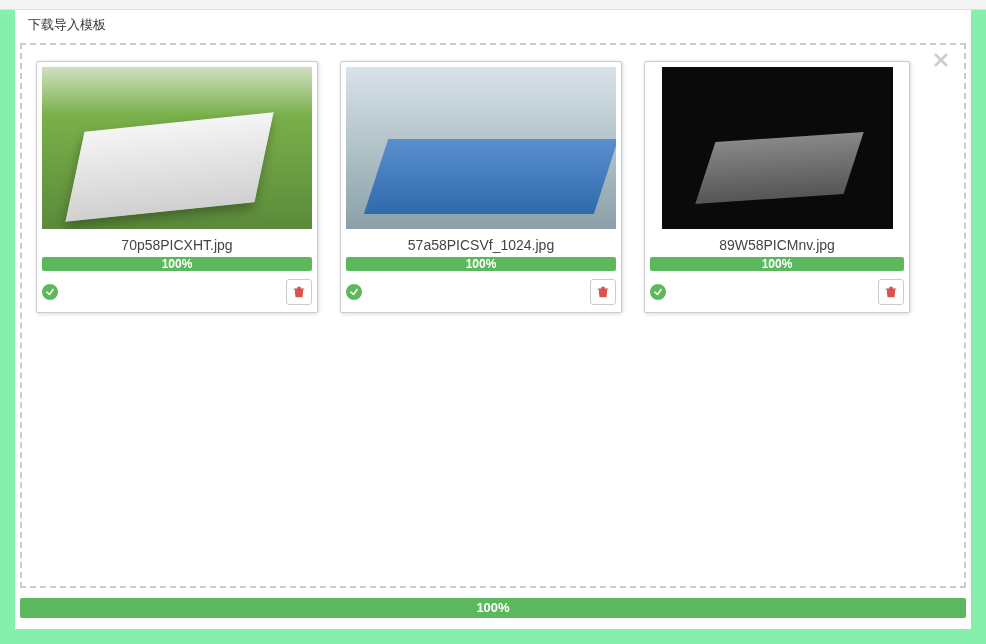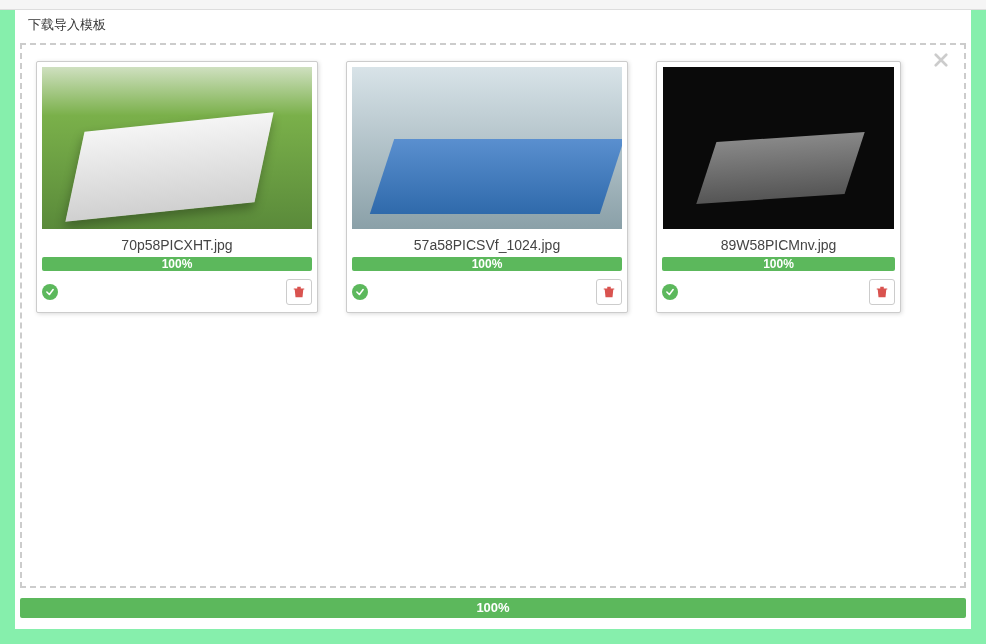--- a/index.html
+++ b/index.html
@@ -47,32 +47,32 @@
       width: 18px;
       height: 18px;
       cursor: pointer;
       color: #ccc;
       font-weight: bold;
     }
     .close-x svg { width: 14px; height: 14px; }
     .files-grid {
       display: flex;
       flex-wrap: wrap;
-      gap: 32px 28px;
+      gap: 32px 22px;
       align-items: flex-start;
     }
     .file-card {
       width: 282px;
       border: 1px solid #ccc;
       border-radius: 2px;
       box-shadow: 1px 1px 4px rgba(0,0,0,0.15);
       padding: 5px;
       background: #fff;
     }
-    .file-card.alt { width: 245px; }
+    .file-card.alt { width: 266px; }
     .thumb {
       width: 100%;
       height: 162px;
       background: #888;
       display: block;
       position: relative;
       overflow: hidden;
     }
     .file-card.alt .thumb { width: 231px; height: 162px; margin: 0 auto; }
     .thumb.t1 { background: linear-gradient(#cfe0c0 0%, #7ab04a 30%, #5a8a3a 100%); }

